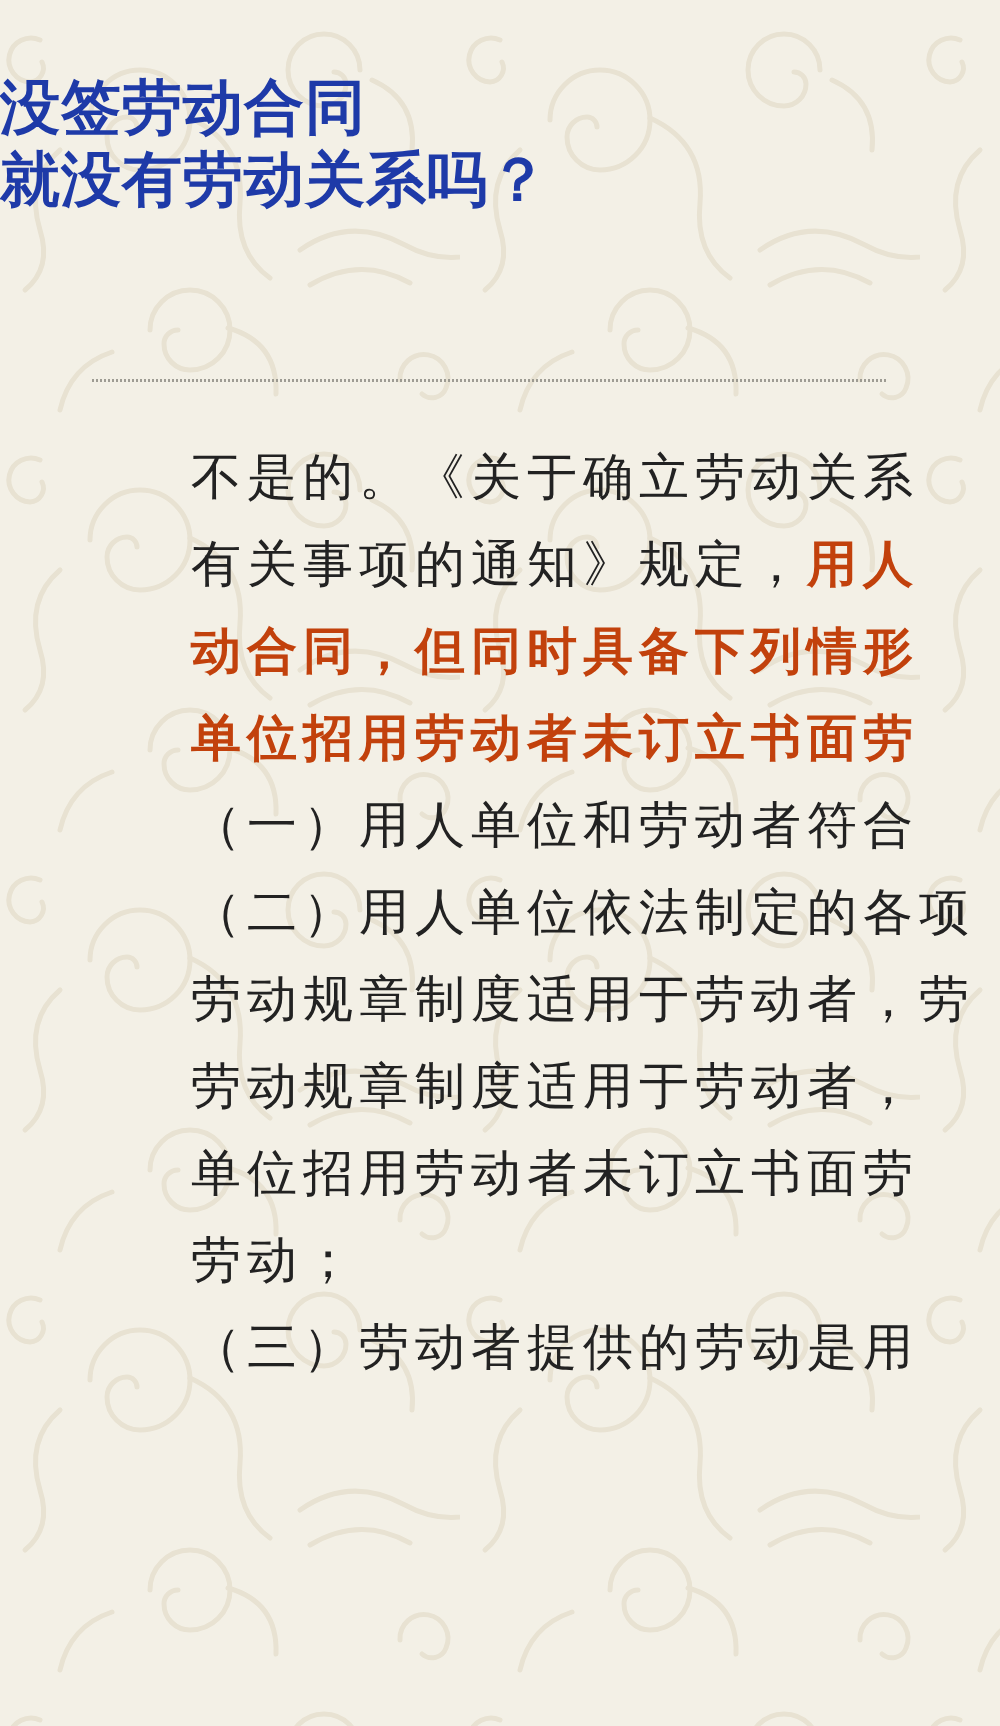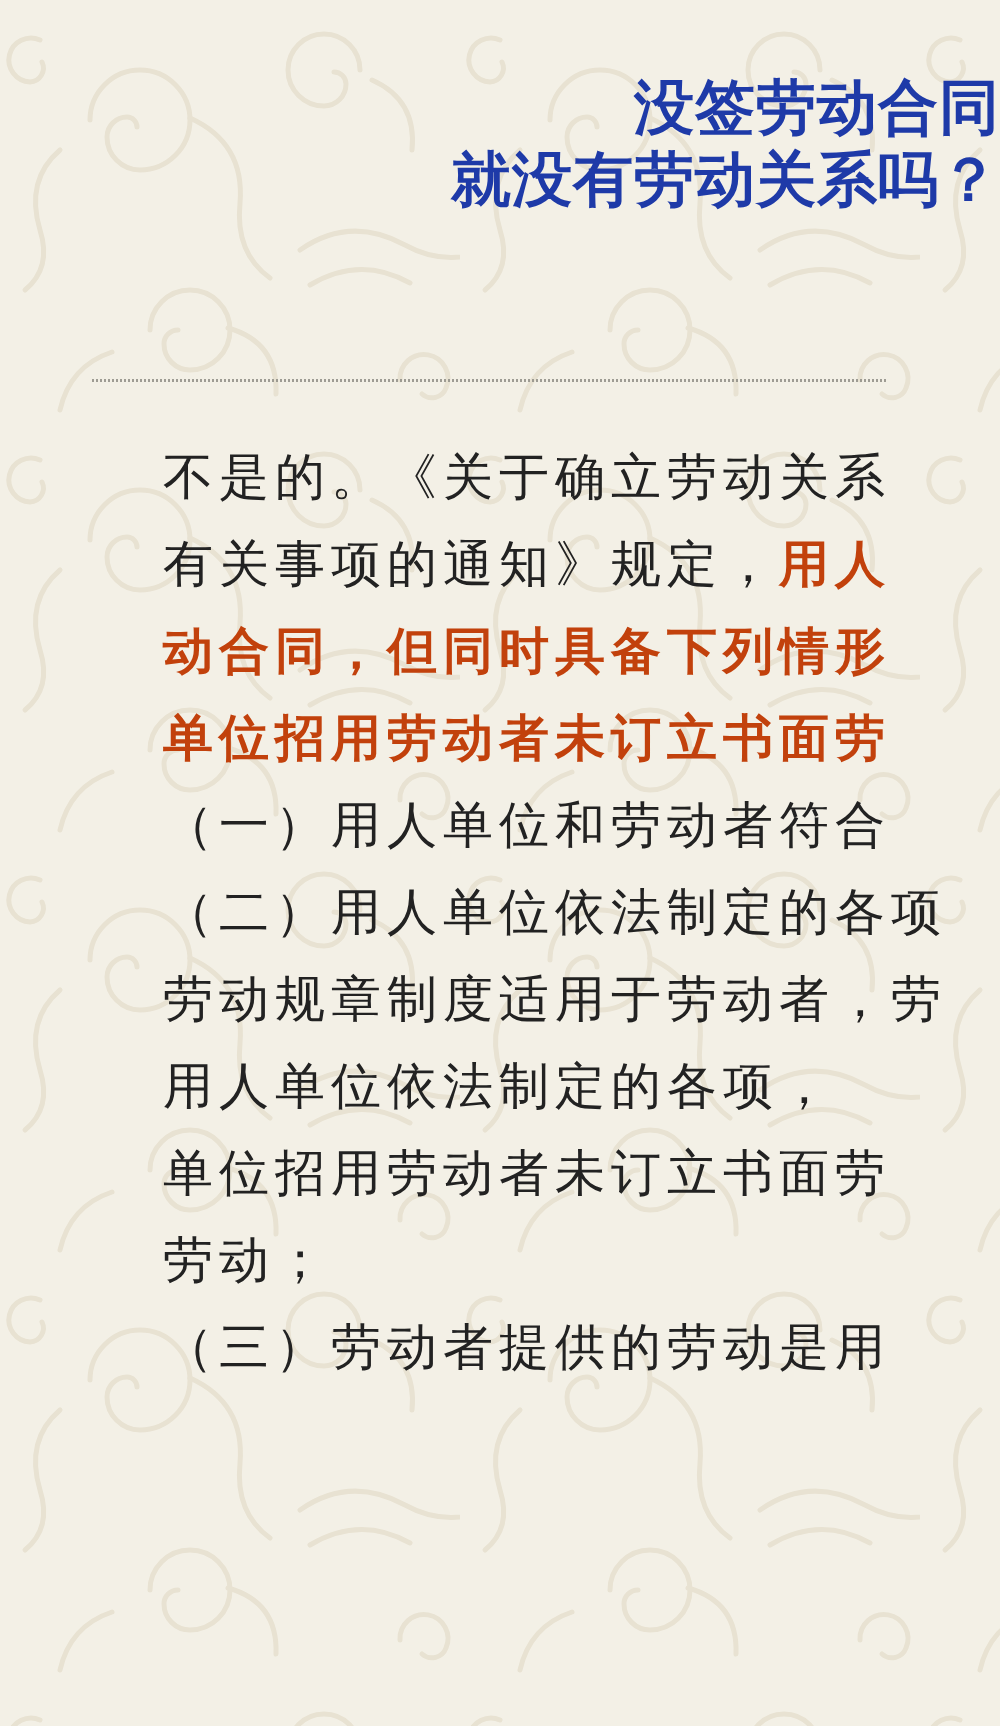--- a/index.html
+++ b/index.html
@@ -19,21 +19,21 @@
   .content {
     position: absolute;
     inset: 0;
     z-index: 1;
   }
   .title {
     position: absolute;
     top: 72px;
     left: 0;
     width: 1000px;
-    text-align: right;
+    text-align: left;
     color: #1e3aa8;
     font-family: "Liberation Serif", "DejaVu Serif", serif;
     font-weight: 900;
     font-size: 60px;
     line-height: 72px;
     letter-spacing: 1px;
   }
   .divider {
     position: absolute;
     top: 379px;
@@ -49,21 +49,21 @@
     position: absolute;
     top: 434px;
     left: 163px;
     width: 800px;
     font-size: 50px;
     line-height: 87px;
     letter-spacing: 6px;
     color: #222222;
     white-space: nowrap;
   }
-  .body-text .line { height: 87px; }
+  .body-text .line { height: 87px; margin-left: 28px; }
   .seg.normal {
     color: #222222;
     font-family: "Liberation Sans", "DejaVu Sans", sans-serif;
   }
   .seg.blue {
     color: #c2410c;
     font-weight: 900;
     font-family: "Liberation Serif", "DejaVu Serif", serif;
   }
 </style>
@@ -109,19 +109,19 @@
   <div class="divider"></div>
 
   <div class="body-text" id="body-text">
       <div class="line"><span class="seg normal">不是的。《关于确立劳动关系</span></div>
       <div class="line"><span class="seg normal">有关事项的通知》规定，</span><span class="seg blue">用人</span></div>
       <div class="line"><span class="seg blue">动合同，但同时具备下列情形</span></div>
       <div class="line"><span class="seg blue">单位招用劳动者未订立书面劳</span></div>
       <div class="line"><span class="seg normal">（一）用人单位和劳动者符合</span></div>
       <div class="line"><span class="seg normal">（二）用人单位依法制定的各项</span></div>
       <div class="line"><span class="seg normal">劳动规章制度适用于劳动者，劳</span></div>
-      <div class="line"><span class="seg normal">用人单位依法制定的各项，</span></div>
+      <div class="line"><span class="seg normal">劳动规章制度适用于劳动者，</span></div>
       <div class="line"><span class="seg normal">单位招用劳动者未订立书面劳</span></div>
       <div class="line"><span class="seg normal">劳动；</span></div>
       <div class="line"><span class="seg normal">（三）劳动者提供的劳动是用</span></div>
     </div>
 
 </div>
 
 </body></html>

